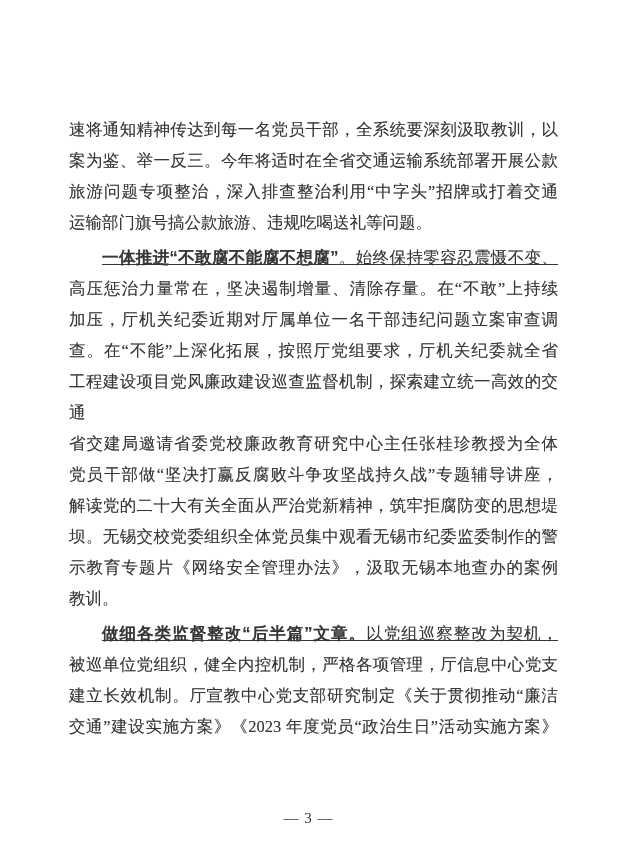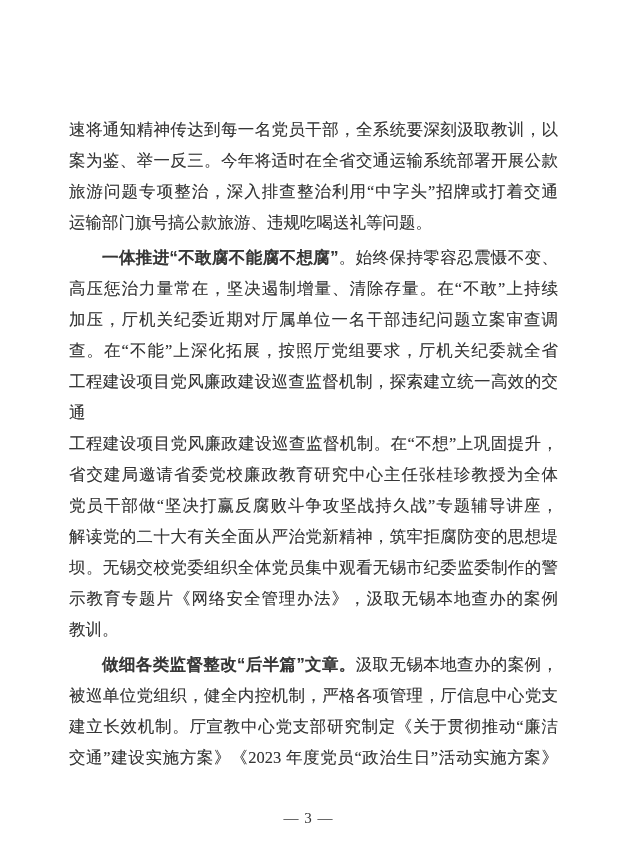--- a/index.html
+++ b/index.html
@@ -25,21 +25,21 @@
     color: #363636;
     text-shadow: 0 0 0.5px rgba(70,70,70,0.45);
   }
   .para { margin: 4px; padding: 0; }
   .line {
     text-align: justify;
     text-align-last: justify;
     white-space: normal;
   }
   .line.no-stretch { text-align-last: left; }
-  .line.indented { text-indent: 2em; }
+  .line.indented { text-indent: 2em; text-decoration: underline; }
   .seg { font-weight: normal; }
   .seg.bold {
     font-weight: bold;
     font-family: "Liberation Sans", sans-serif;
   }
   .page-number {
     position: absolute;
     top: 810px;
     left: 0;
     width: 100%;
@@ -60,29 +60,28 @@
         <div class="line"><span class="seg">案为鉴、举一反三。今年将适时在全省交通运输系统部署开展公款</span></div>
         <div class="line"><span class="seg">旅游问题专项整治，深入排查整治利用“中字头”招牌或打着交通</span></div>
         <div class="line no-stretch"><span class="seg">运输部门旗号搞公款旅游、违规吃喝送礼等问题。</span></div>
       </div>
       <div class="para">
         <div class="line indented"><span class="seg bold">一体推进“不敢腐不能腐不想腐”</span><span class="seg">。始终保持零容忍震慑不变、</span></div>
         <div class="line"><span class="seg">高压惩治力量常在，坚决遏制增量、清除存量。在“不敢”上持续</span></div>
         <div class="line"><span class="seg">加压，厅机关纪委近期对厅属单位一名干部违纪问题立案审查调</span></div>
         <div class="line"><span class="seg">查。在“不能”上深化拓展，按照厅党组要求，厅机关纪委就全省</span></div>
         <div class="line"><span class="seg">工程建设项目党风廉政建设巡查监督机制，探索建立统一高效的交通</span></div>
-        <div class="line"><span class="seg">工程建设项目党风廉政建设巡查监督机制。在“不想”上巩固提升，</span></div>
         <div class="line"><span class="seg">省交建局邀请省委党校廉政教育研究中心主任张桂珍教授为全体</span></div>
         <div class="line"><span class="seg">党员干部做“坚决打赢反腐败斗争攻坚战持久战”专题辅导讲座，</span></div>
         <div class="line"><span class="seg">解读党的二十大有关全面从严治党新精神，筑牢拒腐防变的思想堤</span></div>
         <div class="line"><span class="seg">坝。无锡交校党委组织全体党员集中观看无锡市纪委监委制作的警</span></div>
         <div class="line"><span class="seg">示教育专题片《网络安全管理办法》，汲取无锡本地查办的案例</span></div>
         <div class="line no-stretch"><span class="seg">教训。</span></div>
       </div>
       <div class="para">
-        <div class="line indented"><span class="seg bold">做细各类监督整改“后半篇”文章。</span><span class="seg">汲取无锡本地查办的案例，</span></div>
+        <div class="line indented"><span class="seg bold">做细各类监督整改“后半篇”文章。</span><span class="seg">以党组巡察整改为契机，</span></div>
         <div class="line"><span class="seg">被巡单位党组织，健全内控机制，严格各项管理，厅信息中心党支</span></div>
         <div class="line"><span class="seg">建立长效机制。厅宣教中心党支部研究制定《关于贯彻推动“廉洁</span></div>
         <div class="line"><span class="seg">交通”建设实施方案》《2023 年度党员“政治生日”活动实施方案》</span></div>
       </div>
     </div>
   <div class="page-number">— 3 —</div>
 </div>
 
 </body></html>

